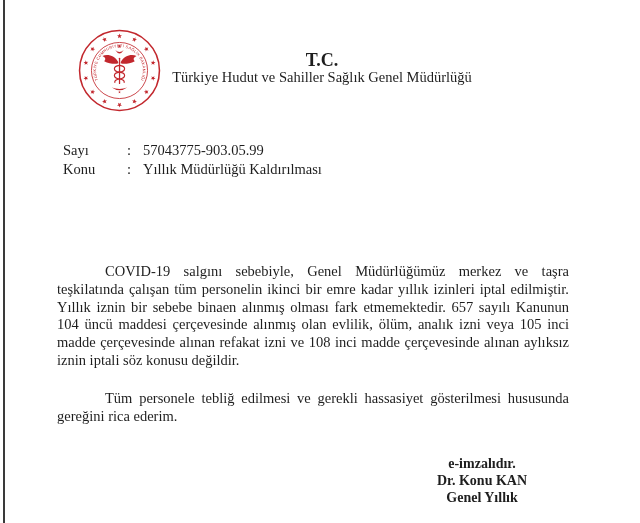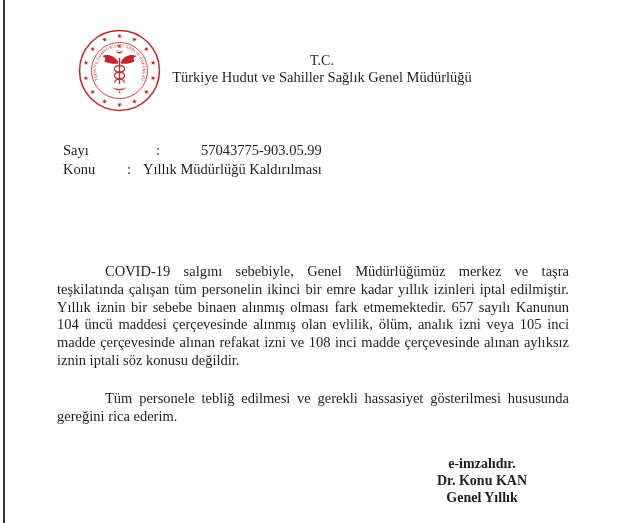--- a/index.html
+++ b/index.html
@@ -22,27 +22,27 @@
     background:var(--edge-line,#3a3a3a);
   }
   .logo{
     position:absolute;left:77px;top:28px;width:85px;height:85px;
   }
   .logo svg{width:100%;height:100%;color:var(--accent-red,#c2272d);}
   .header-text{
     position:absolute;left:132px;top:52px;width:380px;
     text-align:center;
   }
-  .h-tc{font-size:14px;line-height:17px;}
+  .h-tc{font-size:18px;line-height:17px;font-weight:bold;}
   .h-ministry{font-size:15px;line-height:17px;letter-spacing:.4px;}
   .h-directorate{font-size:14.5px;line-height:17px;}
   .ref{
     position:absolute;left:63px;top:141px;font-size:14.5px;
   }
-  .ref-row{display:flex;line-height:19px;justify-content:space-between;}
+  .ref-row{display:flex;line-height:19px;}
   .ref-label{width:64px;}
   .ref-colon{width:16px;}
   .subject{
     position:absolute;left:0;top:213px;width:640px;
     text-align:center;font-weight:bold;font-size:15px;letter-spacing:.3px;
   }
   .body-block{
     position:absolute;left:57px;top:263px;width:512px;
     font-size:14.5px;line-height:17.8px;text-align:justify;
   }

